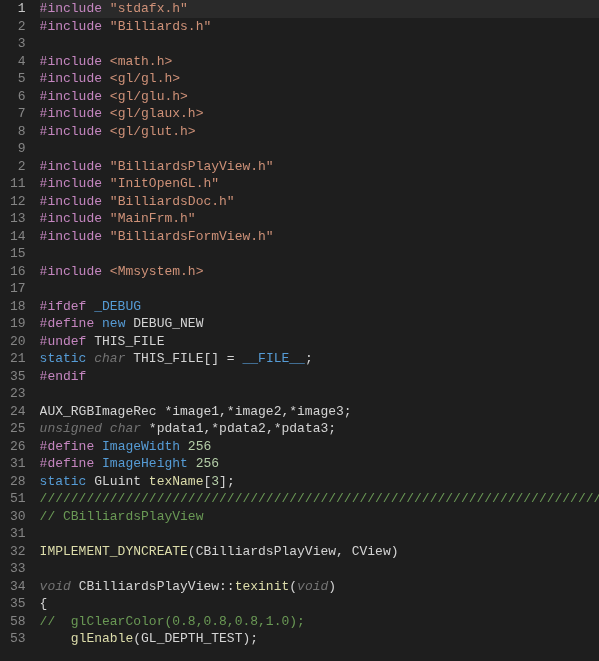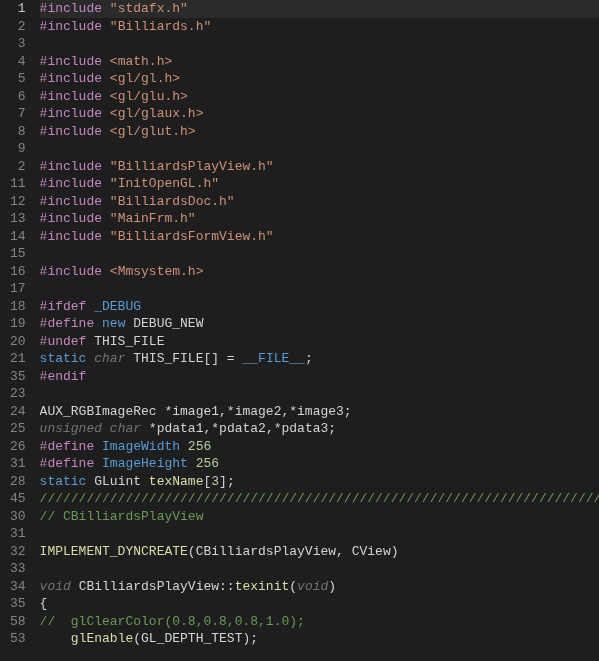--- a/index.html
+++ b/index.html
@@ -47,21 +47,21 @@
       <div class="ln">19</div>
       <div class="ln">20</div>
       <div class="ln">21</div>
       <div class="ln">35</div>
       <div class="ln">23</div>
       <div class="ln">24</div>
       <div class="ln">25</div>
       <div class="ln">26</div>
       <div class="ln">31</div>
       <div class="ln">28</div>
-      <div class="ln">45</div>
+      <div class="ln">51</div>
       <div class="ln">30</div>
       <div class="ln">31</div>
       <div class="ln">32</div>
       <div class="ln">33</div>
       <div class="ln">34</div>
       <div class="ln">35</div>
       <div class="ln">58</div>
       <div class="ln">53</div>
     </div>
   <div class="code" id="code"><div class="row active"><span class="tk-pp">#include </span><span class="tk-str">"stdafx.h"</span></div><div class="row"><span class="tk-pp">#include </span><span class="tk-str">"Billiards.h"</span></div><div class="row"><span class="tk-id"></span></div><div class="row"><span class="tk-pp">#include </span><span class="tk-str">&lt;math.h&gt;</span></div><div class="row"><span class="tk-pp">#include </span><span class="tk-str">&lt;gl/gl.h&gt;</span></div><div class="row"><span class="tk-pp">#include </span><span class="tk-str">&lt;gl/glu.h&gt;</span></div><div class="row"><span class="tk-pp">#include </span><span class="tk-str">&lt;gl/glaux.h&gt;</span></div><div class="row"><span class="tk-pp">#include </span><span class="tk-str">&lt;gl/glut.h&gt;</span></div><div class="row"><span class="tk-id"></span></div><div class="row"><span class="tk-pp">#include </span><span class="tk-str">"BilliardsPlayView.h"</span></div><div class="row"><span class="tk-pp">#include </span><span class="tk-str">"InitOpenGL.h"</span></div><div class="row"><span class="tk-pp">#include </span><span class="tk-str">"BilliardsDoc.h"</span></div><div class="row"><span class="tk-pp">#include </span><span class="tk-str">"MainFrm.h"</span></div><div class="row"><span class="tk-pp">#include </span><span class="tk-str">"BilliardsFormView.h"</span></div><div class="row"><span class="tk-id"></span></div><div class="row"><span class="tk-pp">#include </span><span class="tk-str">&lt;Mmsystem.h&gt;</span></div><div class="row"><span class="tk-id"></span></div><div class="row"><span class="tk-pp">#ifdef </span><span class="tk-mac">_DEBUG</span></div><div class="row"><span class="tk-pp">#define </span><span class="tk-kw">new</span><span class="tk-id"> DEBUG_NEW</span></div><div class="row"><span class="tk-pp">#undef </span><span class="tk-id">THIS_FILE</span></div><div class="row"><span class="tk-kw">static</span><span class="tk-id"> </span><span class="tk-ty">char</span><span class="tk-id"> THIS_FILE[] = </span><span class="tk-mac">__FILE__</span><span class="tk-id">;</span></div><div class="row"><span class="tk-pp">#endif</span></div><div class="row"><span class="tk-id"></span></div><div class="row"><span class="tk-id">AUX_RGBImageRec *image1,*image2,*image3;</span></div><div class="row"><span class="tk-ty">unsigned</span><span class="tk-id"> </span><span class="tk-ty">char</span><span class="tk-id"> *pdata1,*pdata2,*pdata3;</span></div><div class="row"><span class="tk-pp">#define </span><span class="tk-mac">ImageWidth</span><span class="tk-id"> </span><span class="tk-num">256</span></div><div class="row"><span class="tk-pp">#define </span><span class="tk-mac">ImageHeight</span><span class="tk-id"> </span><span class="tk-num">256</span></div><div class="row"><span class="tk-kw">static</span><span class="tk-id"> GLuint </span><span class="tk-fn">texName</span><span class="tk-id">[</span><span class="tk-num">3</span><span class="tk-id">];</span></div><div class="row"><span class="tk-cmt">/////////////////////////////////////////////////////////////////////////////</span></div><div class="row"><span class="tk-cmt">// CBilliardsPlayView</span></div><div class="row"><span class="tk-id"></span></div><div class="row"><span class="tk-fn">IMPLEMENT_DYNCREATE</span><span class="tk-id">(CBilliardsPlayView, CView)</span></div><div class="row"><span class="tk-id"></span></div><div class="row"><span class="tk-ty">void</span><span class="tk-id"> CBilliardsPlayView::</span><span class="tk-fn">texinit</span><span class="tk-id">(</span><span class="tk-ty">void</span><span class="tk-id">)</span></div><div class="row"><span class="tk-id">{</span></div><div class="row"><span class="tk-cmt">//  glClearColor(0.8,0.8,0.8,1.0);</span></div><div class="row"><span class="tk-id">    </span><span class="tk-fn">glEnable</span><span class="tk-id">(GL_DEPTH_TEST);</span></div></div>

